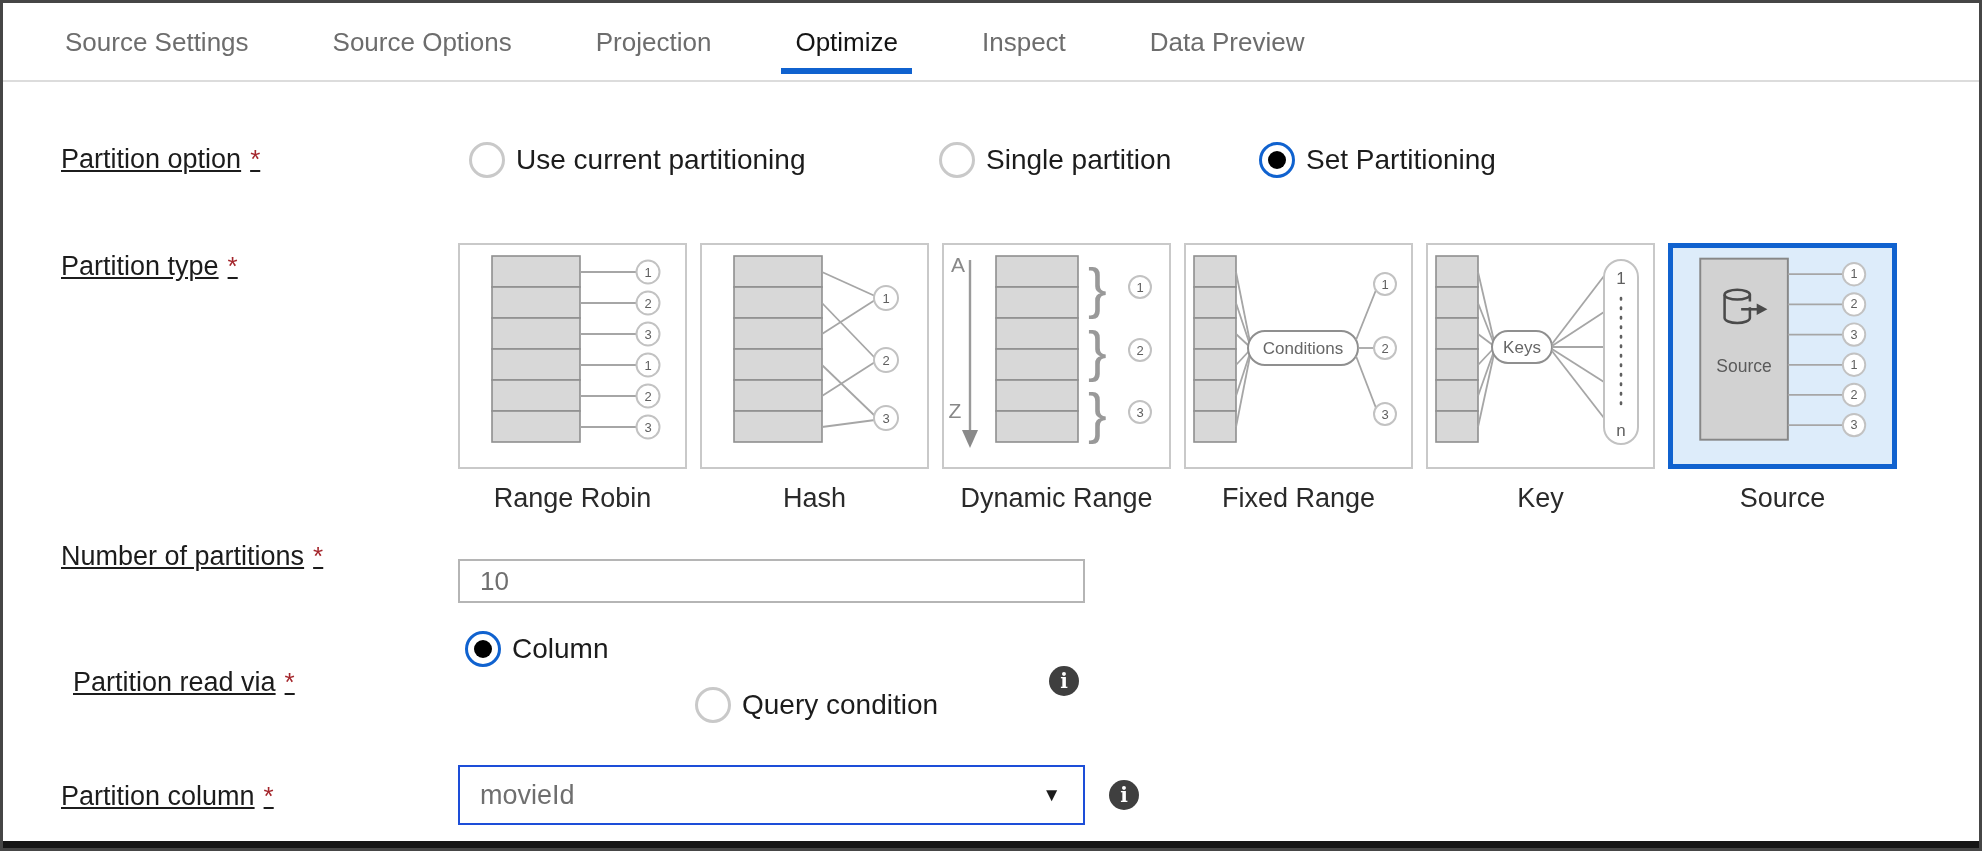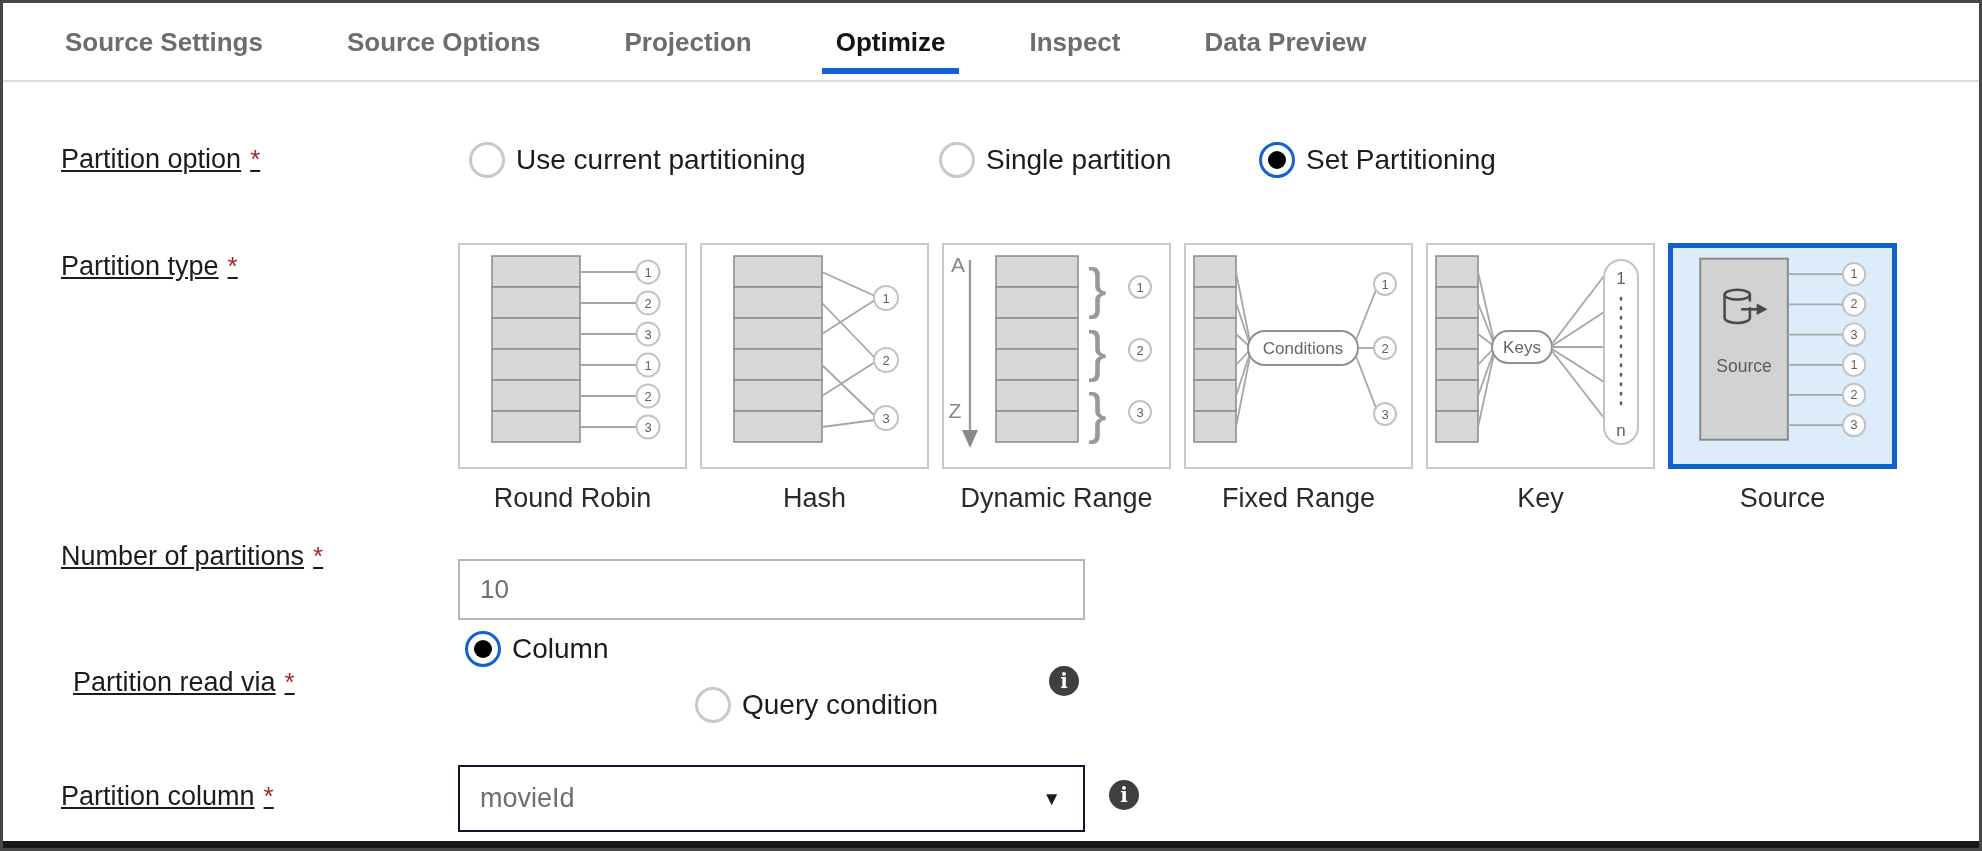--- a/index.html
+++ b/index.html
@@ -15,21 +15,21 @@
     border:3px solid var(--frame-border);overflow:hidden;
   }
   .bottom-bar{position:absolute;left:0;right:0;bottom:0;height:7px;background:#161616;}
 
   
   .tabbar{
     position:absolute;top:0;left:0;right:0;height:79px;
     border-bottom:2px solid #dcdcdc;
     display:flex;align-items:flex-end;gap:84px;padding-left:62px;
   }
-  .tab{font-size:26px;color:#6d6d6d;padding-bottom:22px;position:relative;cursor:pointer;white-space:nowrap;font-weight:bold;}
+  .tab{font-size:26px;color:#6d6d6d;padding-bottom:22px;position:relative;cursor:pointer;white-space:nowrap;}
   .tab.active{color:#141414;}
   .tab.active::after{
     content:"";position:absolute;left:-14px;right:-14px;bottom:6px;height:6px;background:var(--accent);
   }
 
   
   .field-label{position:absolute;left:58px;font-size:27px;color:#1c1c1c;white-space:nowrap;text-decoration:underline;}
   .req{color:var(--required);margin-left:9px;font-size:26px;}
 
   
@@ -43,27 +43,27 @@
   .tiles{position:absolute;left:455px;top:240px;display:flex;gap:13px;}
   .tile{width:229px;cursor:pointer;}
   .tile-box{width:229px;height:226px;border:2px solid #c9c9c9;background:#fff;}
   .tile.selected .tile-box{border:5px solid var(--accent);background:var(--accent-bg);}
   .tile-box svg{width:100%;height:100%;display:block;}
   .tile-box svg text{font-family:"Liberation Sans",sans-serif;}
   .tile-label{margin-top:14px;text-align:center;font-size:27px;color:#2a2a2a;white-space:nowrap;}
 
   
   .text-input{
-    position:absolute;left:455px;top:556px;width:627px;height:61px;
+    position:absolute;left:455px;top:556px;width:627px;height:44px;
     border:2px solid #b5b5b5;background:#fff;font-size:26px;color:#6f6f6f;
     padding:0 0 0 20px;font-family:"Liberation Sans",sans-serif;outline:none;
   }
   .dropdown{
-    position:absolute;left:455px;top:762px;width:627px;height:67px;
-    border:2px solid #0f172a;background:#fff;display:flex;align-items:center;cursor:pointer;
+    position:absolute;left:455px;top:762px;width:627px;height:60px;
+    border:2px solid #1d4ed8;background:#fff;display:flex;align-items:center;cursor:pointer;
   }
   .dropdown .dd-value{font-size:27px;color:#6f6f6f;padding-left:20px;flex:1;}
   .dropdown .dd-caret{font-size:19px;color:#1c1c1c;padding-right:22px;}
 
   .info-icon{
     position:absolute;width:30px;height:30px;border-radius:50%;background:#3f3f3f;color:#fff;
     display:flex;align-items:center;justify-content:center;
     font-size:20px;font-weight:bold;font-family:"DejaVu Serif",serif;cursor:pointer;
   }
 </style>
@@ -131,21 +131,21 @@
             <circle cx="188" cy="181" r="11.5" fill="#fff" stroke="#c2c2c2" stroke-width="2"></circle>
             <text x="188" y="26" font-size="13" fill="#5f5f5f" text-anchor="middle" dominant-baseline="central">1</text>
             <text x="188" y="57" font-size="13" fill="#5f5f5f" text-anchor="middle" dominant-baseline="central">2</text>
             <text x="188" y="88" font-size="13" fill="#5f5f5f" text-anchor="middle" dominant-baseline="central">3</text>
             <text x="188" y="119" font-size="13" fill="#5f5f5f" text-anchor="middle" dominant-baseline="central">1</text>
             <text x="188" y="150" font-size="13" fill="#5f5f5f" text-anchor="middle" dominant-baseline="central">2</text>
             <text x="188" y="181" font-size="13" fill="#5f5f5f" text-anchor="middle" dominant-baseline="central">3</text>
           </g>
         </svg>
       </div>
-      <div class="tile-label">Round Robin</div>
+      <div class="tile-label">Range Robin</div>
     </div>
 
     <div class="tile">
       <div class="tile-box">
         <svg viewBox="0 0 225 220">
           <g fill="#d8d8d8" stroke="#8f8f8f" stroke-width="1.6">
             <rect x="32" y="10" width="88" height="31"></rect>
               <rect x="32" y="41" width="88" height="31"></rect>
             <rect x="32" y="72" width="88" height="31"></rect>
               <rect x="32" y="103" width="88" height="31"></rect>

